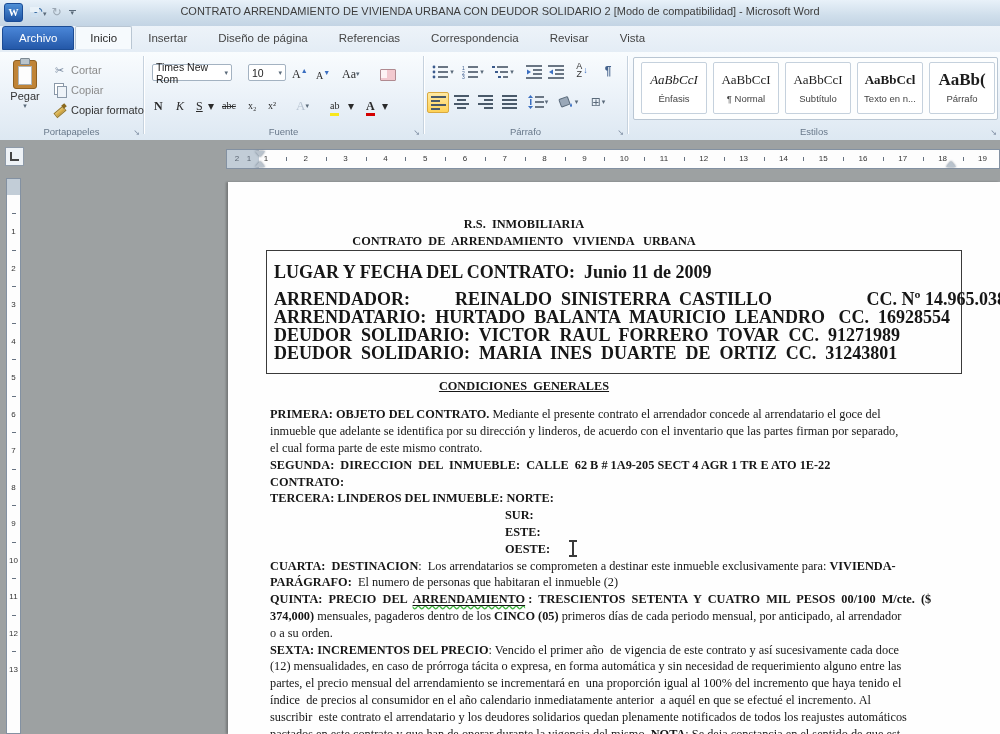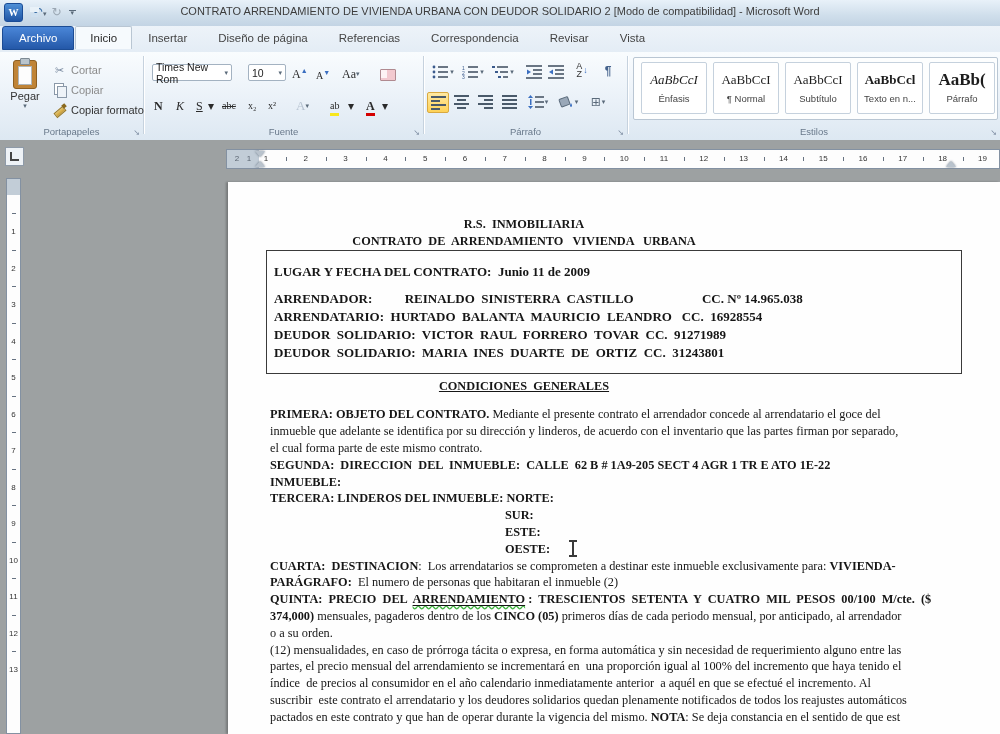--- a/index.html
+++ b/index.html
@@ -110,21 +110,21 @@
     font-family:"Liberation Serif","DejaVu Serif",serif;font-size:12.3px;color:#161616;}
   .headings{padding-top:34px;}
   .doc-line{white-space:pre;line-height:16.8px;height:16.8px;overflow:visible;}
   .doc-line.c{text-align:center;padding-right:182px;}
   .doc-line.i{padding-left:235px;}
   .s-b{font-weight:bold;}
   .s-bu{font-weight:bold;text-decoration:underline;}
   .g-wavy{text-decoration:underline wavy #3db23d;text-underline-offset:2px;}
   .pbox{border:1px solid #3a3a3a;margin-left:-4px;width:696px;box-sizing:border-box;
     padding:12px 0 11px 7px;}
-  .pbox .doc-line{line-height:18px;height:18px;font-size:13px;}
+  .pbox .doc-line{line-height:18px;height:18px;font-size:18px;}
   .postbox{margin-top:4px;}
   .ibeam{position:absolute;left:344px;top:360px;width:2px;height:13px;background:#3a3a3a;}
   .ibeam:before,.ibeam:after{content:"";position:absolute;left:-3px;width:8px;height:2px;background:#3a3a3a;}
   .ibeam:before{top:-2px;}
   .ibeam:after{bottom:-2px;}
 </style>
 </head>
 <body>
 
 <div class="win">
@@ -481,30 +481,31 @@
             <div class="doc-line l"><span class="s-b">DEUDOR  SOLIDARIO:  VICTOR  RAUL  FORRERO  TOVAR  CC.  91271989</span></div>
             <div class="doc-line l"><span class="s-b">DEUDOR  SOLIDARIO:  MARIA  INES  DUARTE  DE  ORTIZ  CC.  31243801</span></div>
           </div>
         <div class="postbox">
             <div class="doc-line c"><span class="s-bu">CONDICIONES  GENERALES</span></div>
             <div class="doc-line l" style="height: 12px; line-height: 12px;">&nbsp;</div>
             <div class="doc-line j"><span class="s-b">PRIMERA: OBJETO DEL CONTRATO.</span><span class="s-r"> Mediante el presente contrato el arrendador concede al arrendatario el goce del</span></div>
             <div class="doc-line j"><span class="s-r">inmueble que adelante se identifica por su dirección y linderos, de acuerdo con el inventario que las partes firman por separado,</span></div>
             <div class="doc-line j"><span class="s-r">el cual forma parte de este mismo contrato.</span></div>
             <div class="doc-line l"><span class="s-b">SEGUNDA:  DIRECCION  DEL  INMUEBLE:  CALLE  62 B # 1A9-205 SECT 4 AGR 1 TR E ATO 1E-22</span></div>
-            <div class="doc-line l"><span class="s-b">INMUEBLE:</span></div>
+            <div class="doc-line l"><span class="s-b">CONTRATO:</span></div>
             <div class="doc-line l"><span class="s-b">TERCERA: LINDEROS DEL INMUEBLE: NORTE:</span></div>
             <div class="doc-line i"><span class="s-b">SUR:</span></div>
             <div class="doc-line i"><span class="s-b">ESTE:</span></div>
             <div class="doc-line i"><span class="s-b">OESTE:</span></div>
             <div class="doc-line j"><span class="s-b">CUARTA:  DESTINACION</span><span class="s-r">:  Los arrendatarios se comprometen a destinar este inmueble exclusivamente para: </span><span class="s-b">VIVIENDA-</span></div>
             <div class="doc-line j"><span class="s-b">PARÁGRAFO:</span><span class="s-r">  El numero de personas que habitaran el inmueble (2)</span></div>
             <div class="doc-line j"><span class="s-b">QUINTA:  PRECIO  DEL  </span><span class="g-wavy"><span class="s-bu">ARRENDAMIENTO</span></span><span class="s-b"> :  TRESCIENTOS  SETENTA  Y  CUATRO  MIL  PESOS  00/100  M/cte.  ($</span></div>
             <div class="doc-line j"><span class="s-b">374,000)</span><span class="s-r"> mensuales, pagaderos dentro de los </span><span class="s-b">CINCO (05)</span><span class="s-r"> primeros días de cada periodo mensual, por anticipado, al arrendador</span></div>
             <div class="doc-line j"><span class="s-r">o a su orden.</span></div>
+            <div class="doc-line j"><span class="s-b">SEXTA: INCREMENTOS DEL PRECIO</span><span class="s-r">: Vencido el primer año  de vigencia de este contrato y así sucesivamente cada doce</span></div>
             <div class="doc-line j"><span class="s-r">(12) mensualidades, en caso de prórroga tácita o expresa, en forma automática y sin necesidad de requerimiento alguno entre las</span></div>
             <div class="doc-line j"><span class="s-r">partes, el precio mensual del arrendamiento se incrementará en  una proporción igual al 100% del incremento que haya tenido el</span></div>
             <div class="doc-line j"><span class="s-r">índice  de precios al consumidor en el año calendario inmediatamente anterior  a aquél en que se efectué el incremento. Al</span></div>
             <div class="doc-line j"><span class="s-r">suscribir  este contrato el arrendatario y los deudores solidarios quedan plenamente notificados de todos los reajustes automáticos</span></div>
             <div class="doc-line j"><span class="s-r">pactados en este contrato y que han de operar durante la vigencia del mismo. </span><span class="s-b">NOTA</span><span class="s-r">: Se deja constancia en el sentido de que est</span></div>
           </div>
       </div>
       <div class="ibeam"></div>
     </div>
   </div>

